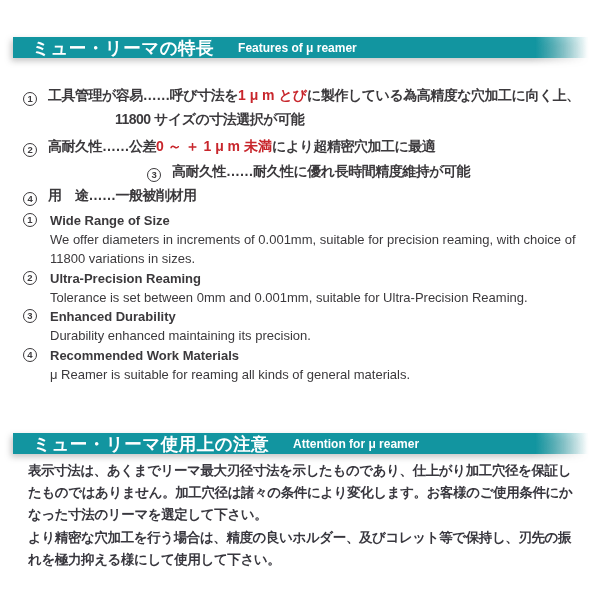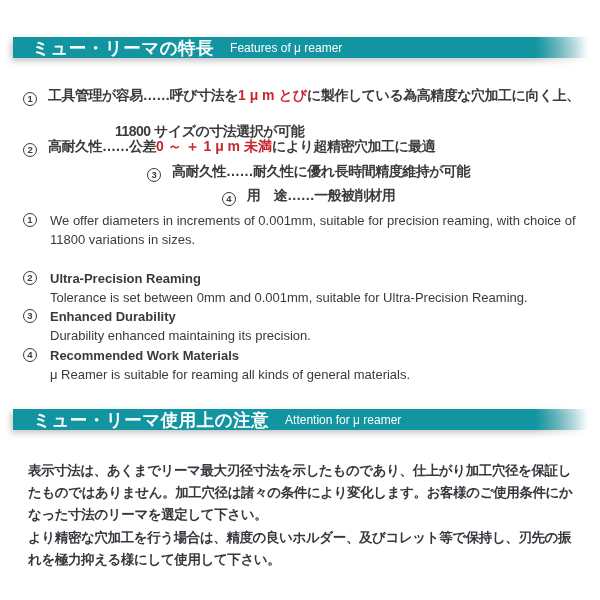--- a/index.html
+++ b/index.html
@@ -27,22 +27,22 @@
   .bar-jp {
     color: #ffffff;
     font-size: 17.5px;
     font-weight: bold;
     letter-spacing: 0.5px;
     white-space: nowrap;
   }
   .bar-en {
     color: #ffffff;
     font-size: 12px;
-    font-weight: normal;
-    margin-left: 16px;
+    font-weight: bold;
+    margin-left: 24px;
     white-space: nowrap;
   }
 
   
   .circ {
     display: inline-flex;
     align-items: center;
     justify-content: center;
     width: 14px; height: 14px;
     border: 1.2px solid #3b393c;
@@ -116,36 +116,37 @@
 <div class="page">
 
   <div class="bar" style="top:37px;">
     <span class="bar-jp">ミュー・リーマの特長</span>
     <span class="bar-en">Features of μ reamer</span>
   </div>
 
   <div class="jp-item" style="top:83px;">
     <span class="circ">1</span><span>工具管理が容易……呼び寸法を</span><span class="jp-em">1 μ m とび</span><span>に製作している為高精度な穴加工に向く上、</span>
   </div>
-  <div class="jp-cont" style="top:119px;text-align:center;">11800 サイズの寸法選択が可能</div>
+  <div class="jp-cont" style="top:107px;text-align:center;">11800 サイズの寸法選択が可能</div>
 
   <div class="jp-item" style="top:134px;">
     <span class="circ">2</span><span>高耐久性……公差</span><span class="jp-em">0 ～ ＋ 1 μ m 未満</span><span>により超精密穴加工に最適</span>
   </div>
 
   <div class="jp-item" style="top:159px;text-align:center;">
     <span class="circ">3</span><span>高耐久性……耐久性に優れ長時間精度維持が可能</span>
   </div>
 
-  <div class="jp-item" style="top:183px;text-align:center;">
+  <div class="jp-item" style="top:183px;">
     <span class="circ">4</span><span>用　途……一般被削材用</span>
   </div>
 
   <div class="en-item" style="top:211px;">
     <span class="circ">1</span>
+    <div class="en-h">Wide Range of Size</div>
     <div class="en-b">We offer diameters in increments of 0.001mm, suitable for precision reaming, with choice of 11800 variations in sizes.</div>
   </div>
 
   <div class="en-item" style="top:269px;">
     <span class="circ">2</span>
     <div class="en-h">Ultra-Precision Reaming</div>
     <div class="en-b">Tolerance is set between 0mm and 0.001mm, suitable for Ultra-Precision Reaming.</div>
   </div>
 
   <div class="en-item" style="top:307px;">
@@ -153,21 +154,21 @@
     <div class="en-h">Enhanced Durability</div>
     <div class="en-b">Durability enhanced maintaining its precision.</div>
   </div>
 
   <div class="en-item" style="top:346px;">
     <span class="circ">4</span>
     <div class="en-h">Recommended Work Materials</div>
     <div class="en-b">μ Reamer is suitable for reaming all kinds of general materials.</div>
   </div>
 
-  <div class="bar" style="top:409px;padding-left:20px;">
+  <div class="bar" style="top:433px;padding-left:20px;">
     <span class="bar-jp">ミュー・リーマ使用上の注意</span>
     <span class="bar-en">Attention for μ reamer</span>
   </div>
 
   <div class="note" style="top:460px;">表示寸法は、あくまでリーマ最大刃径寸法を示したものであり、仕上がり加工穴径を保証したものではありません。加工穴径は諸々の条件により変化します。お客様のご使用条件にかなった寸法のリーマを選定して下さい。</div>
   <div class="note" style="top:527px;">より精密な穴加工を行う場合は、精度の良いホルダー、及びコレット等で保持し、刃先の振れを極力抑える様にして使用して下さい。</div>
 
 </div>
 
 </body></html>

